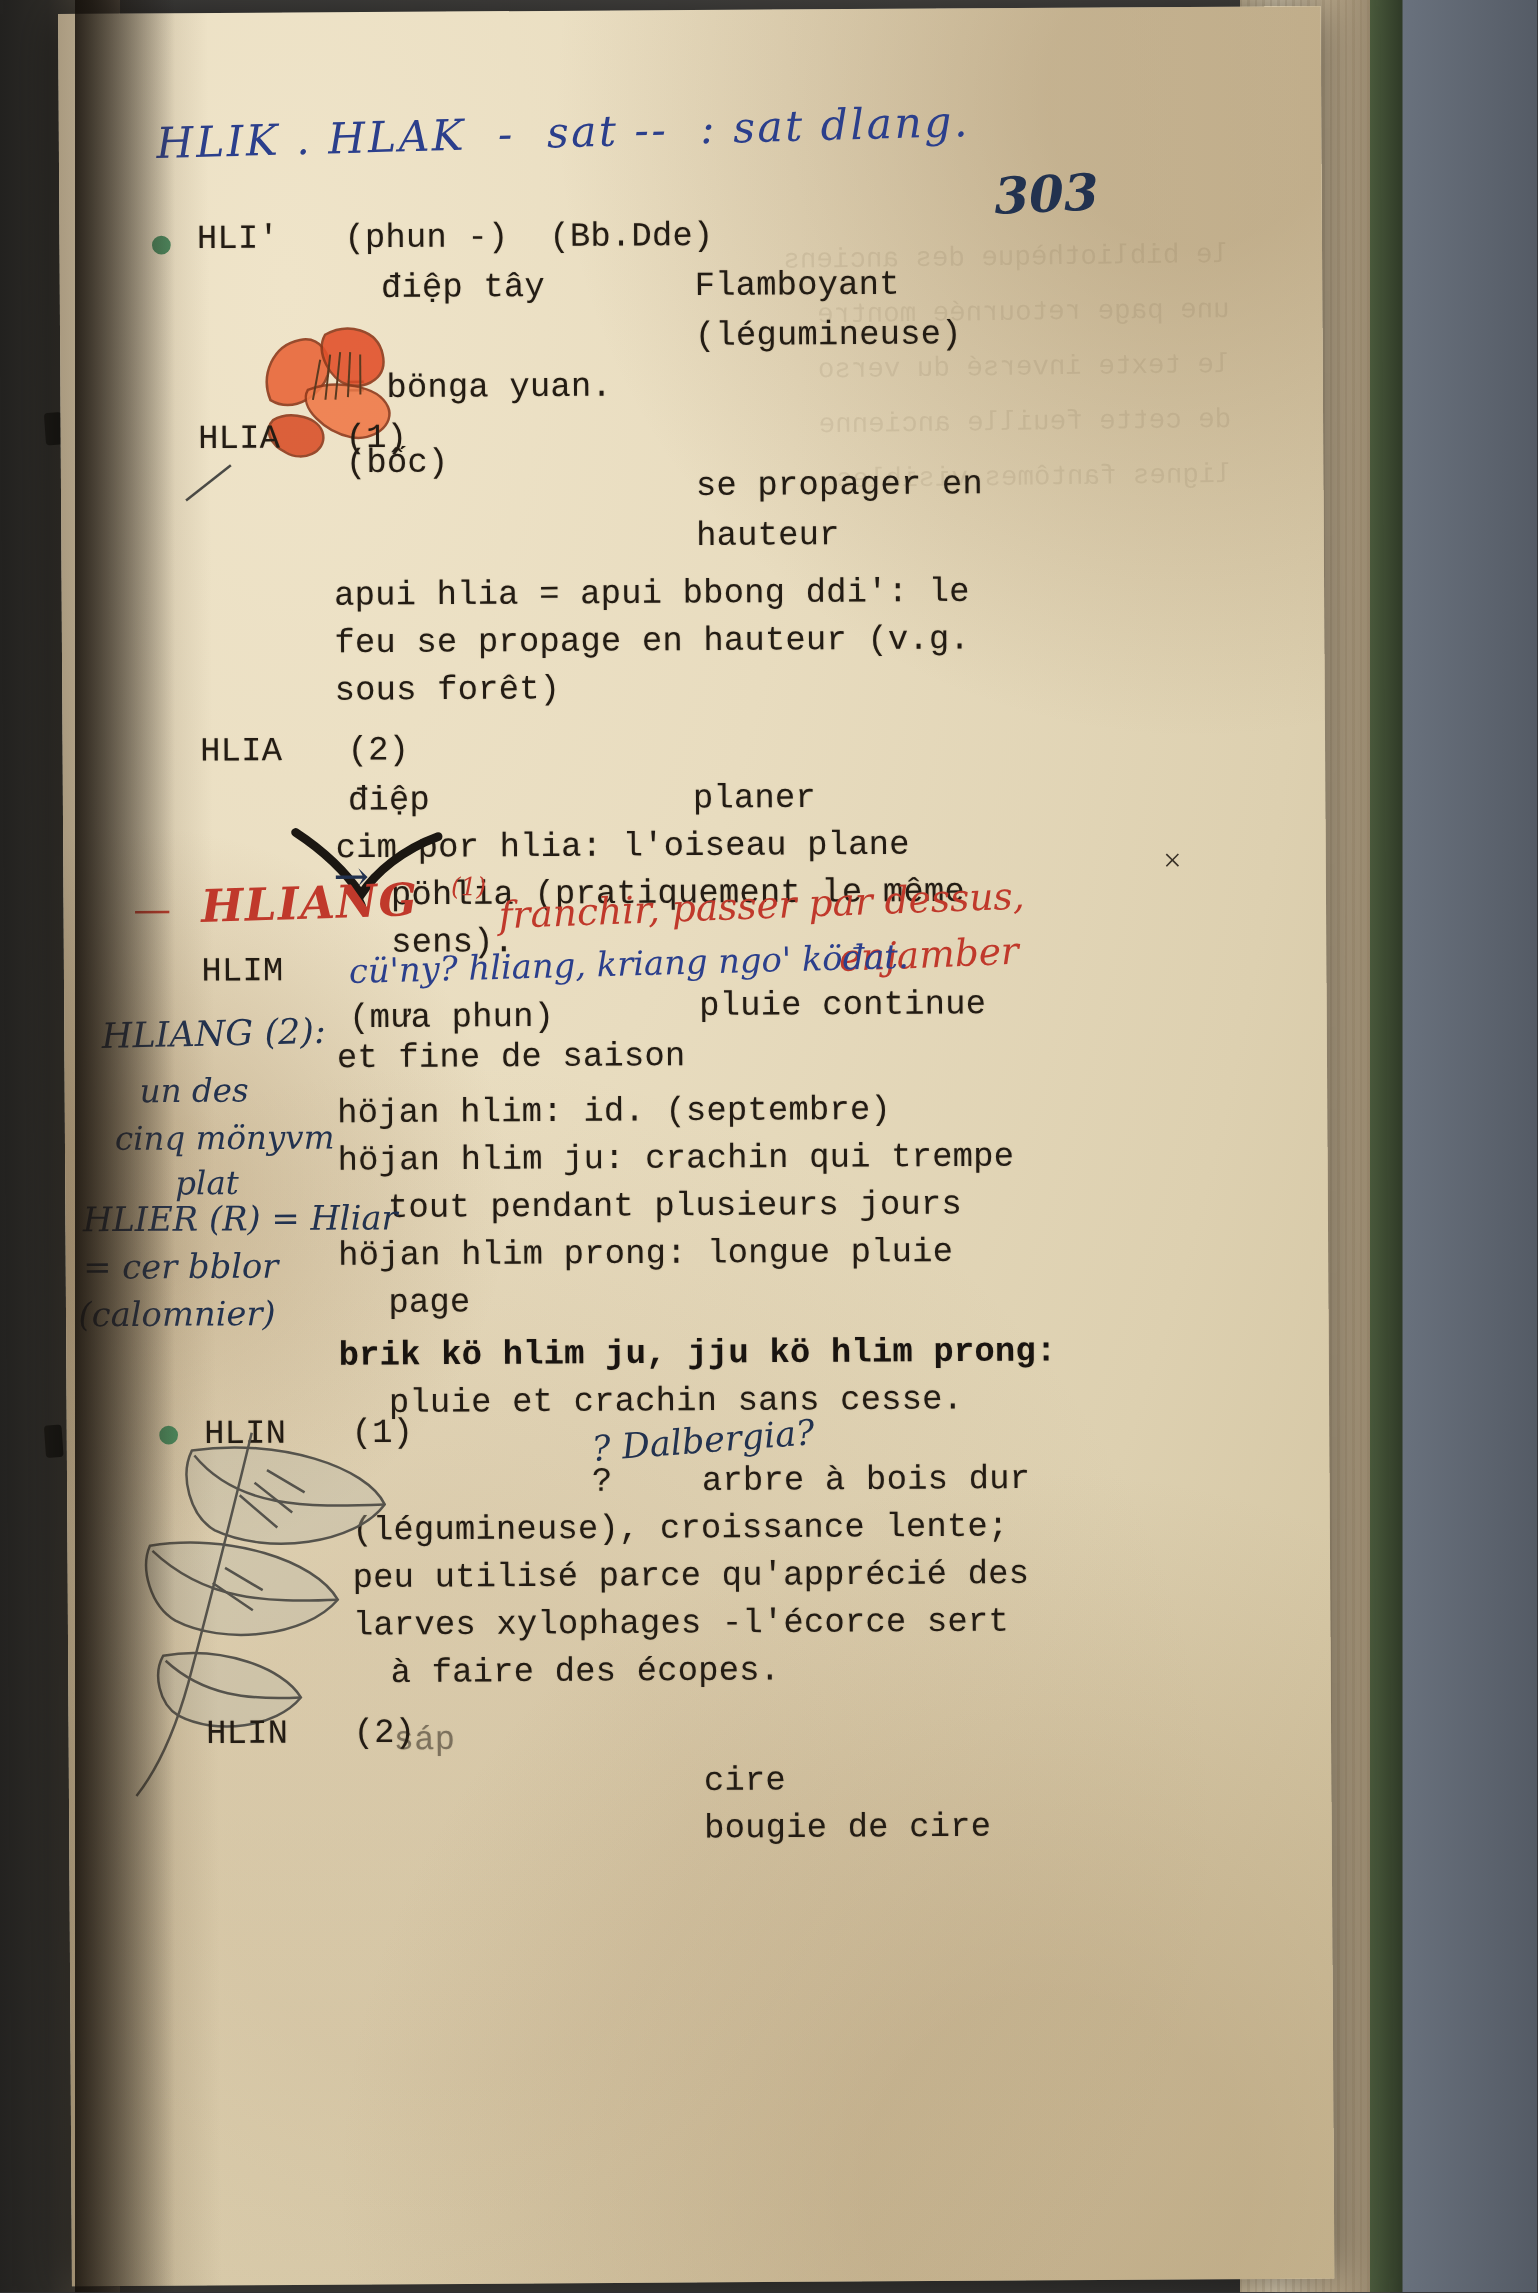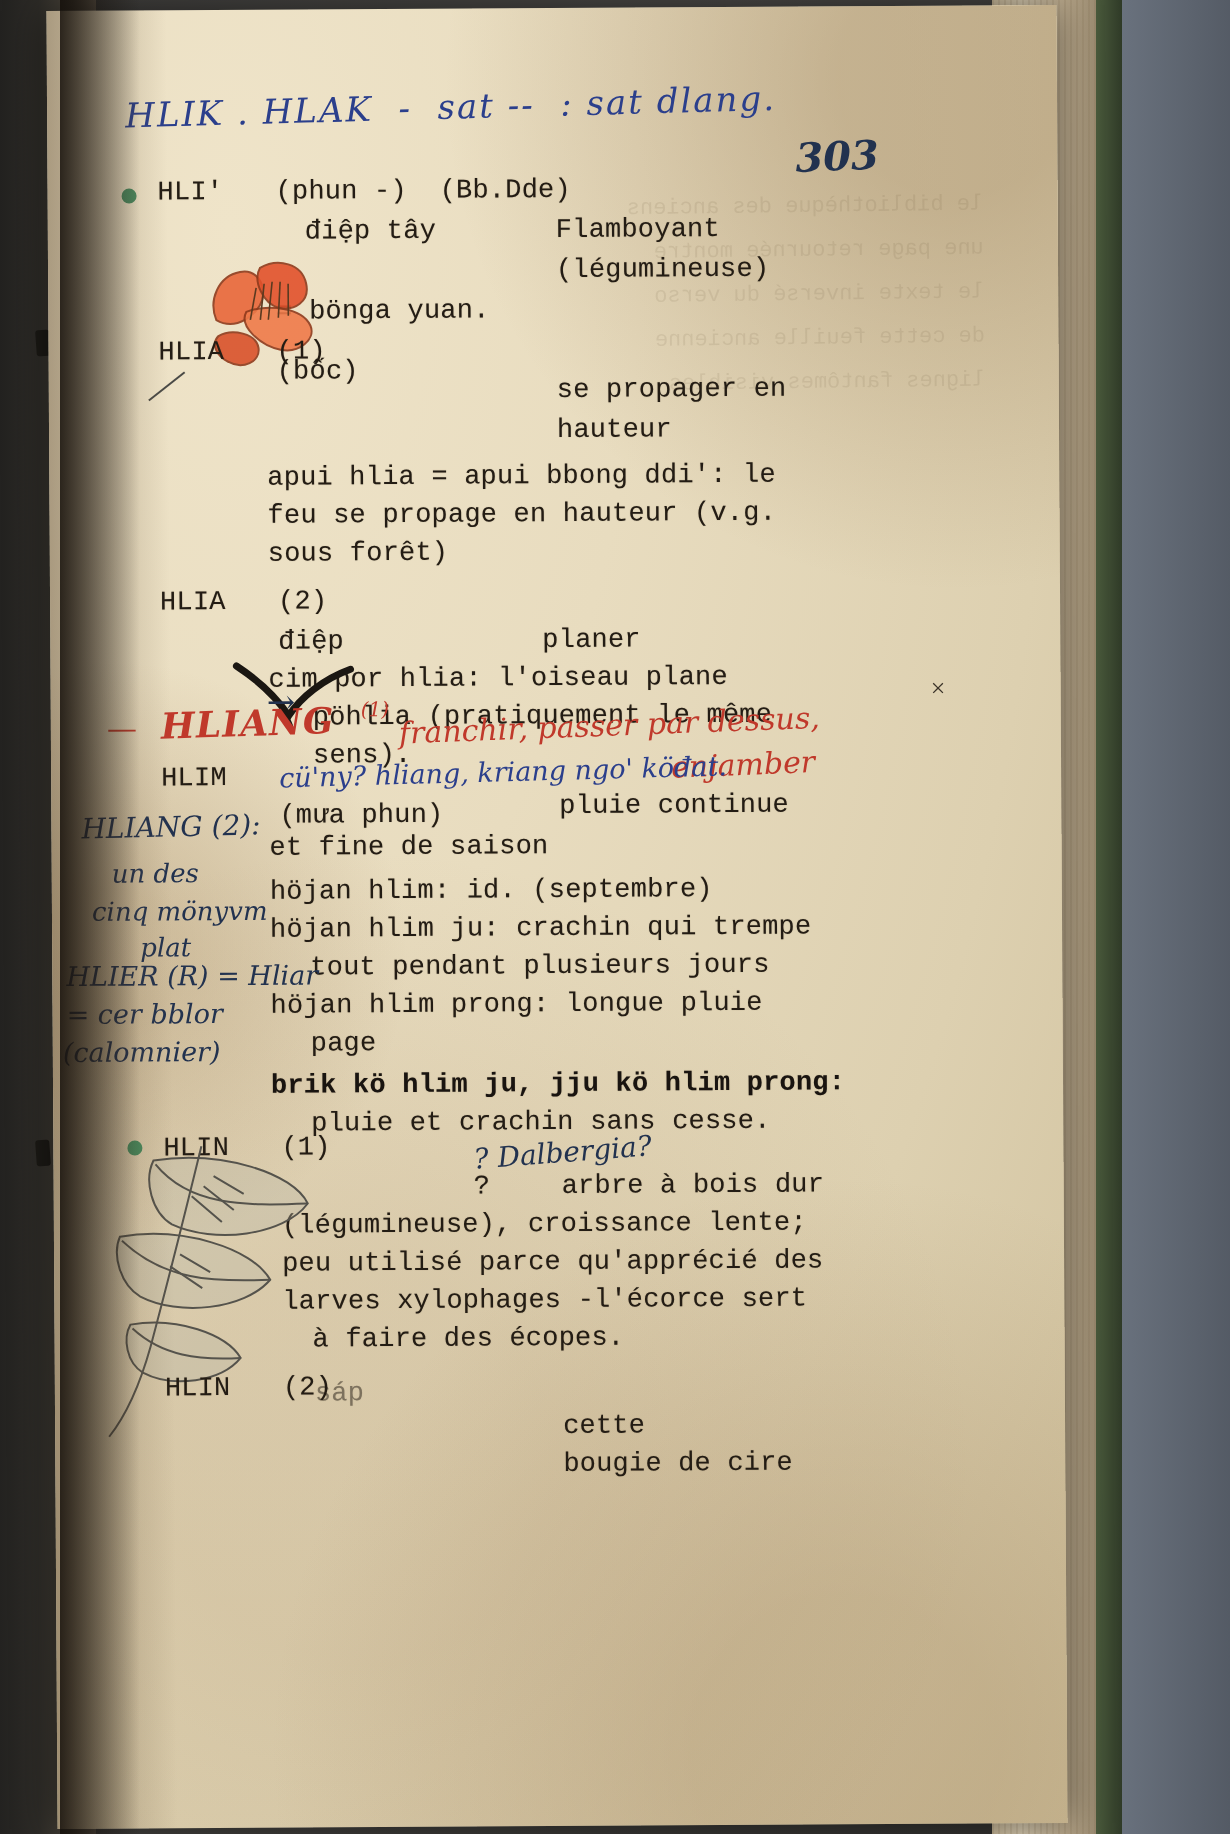--- a/index.html
+++ b/index.html
@@ -210,21 +210,21 @@
     <div class="typed" style="left:218px; top:486px;">feu se propage en hauteur (v.g.</div>
     <div class="typed" style="left:218px; top:524px;">sous forêt)</div>
 
     <svg style="position:absolute;left:96px;top:356px;width:50px;height:40px" viewBox="0 0 50 40">
       <path d="M4,34 L40,6" stroke="#4a4a46" stroke-width="2" fill="none"></path>
     </svg>
 
     <div class="typed" style="left:110px; top:572px;">HLIA</div>
     <div class="typed" style="left:228px; top:572px;">(2)</div>
     <div class="typed" style="left:228px; top:612px;">điệp</div>
-    <div class="typed" style="left:492px; top:612px;">planer</div>
+    <div class="typed" style="left:504px; top:612px;">planer</div>
     <div class="typed" style="left:218px; top:650px;">cim por hlia: l'oiseau plane</div>
     <div class="typed" style="left:262px; top:688px;">pöhlia (pratiquement le même</div>
     <div class="typed" style="left:262px; top:726px;">sens).</div>
 
     <svg class="bird" viewBox="0 0 130 70">
       <path d="M6,6 C30,22 46,38 58,56 C70,38 92,20 120,10" stroke="#1b1712" stroke-width="7" fill="none" stroke-linecap="round"></path>
       <path d="M50,48 C56,58 60,64 60,68" stroke="#1b1712" stroke-width="5" fill="none"></path>
     </svg>
     <div class="hand ink" style="left:216px; top:672px; font-size:34px; font-style:normal;">→</div>
 
@@ -282,17 +282,17 @@
         <path d="M146,218 C104,220 68,216 38,188"></path>
         <path d="M108,6 C92,70 74,140 56,206 C44,248 30,276 14,296"></path>
         <path d="M120,36 L150,54 M110,46 L140,70 M98,56 L128,82"></path>
         <path d="M86,114 L116,132 M76,126 L108,148"></path>
       </g>
     </svg>
 
     <div class="typed" style="left:110px; top:1358px;">HLIN</div>
     <div class="typed" style="left:228px; top:1358px;">(2)</div>
     <div class="typed" style="left:228px; top:1364px; opacity:.5;margin-left:32px;">sáp</div>
-    <div class="typed" style="left:508px; top:1398px;">cette</div>
+    <div class="typed" style="left:508px; top:1398px;">cire</div>
     <div class="typed" style="left:508px; top:1436px;">bougie de cire</div>
 
   </div>
 </div>
 
 </body></html>

